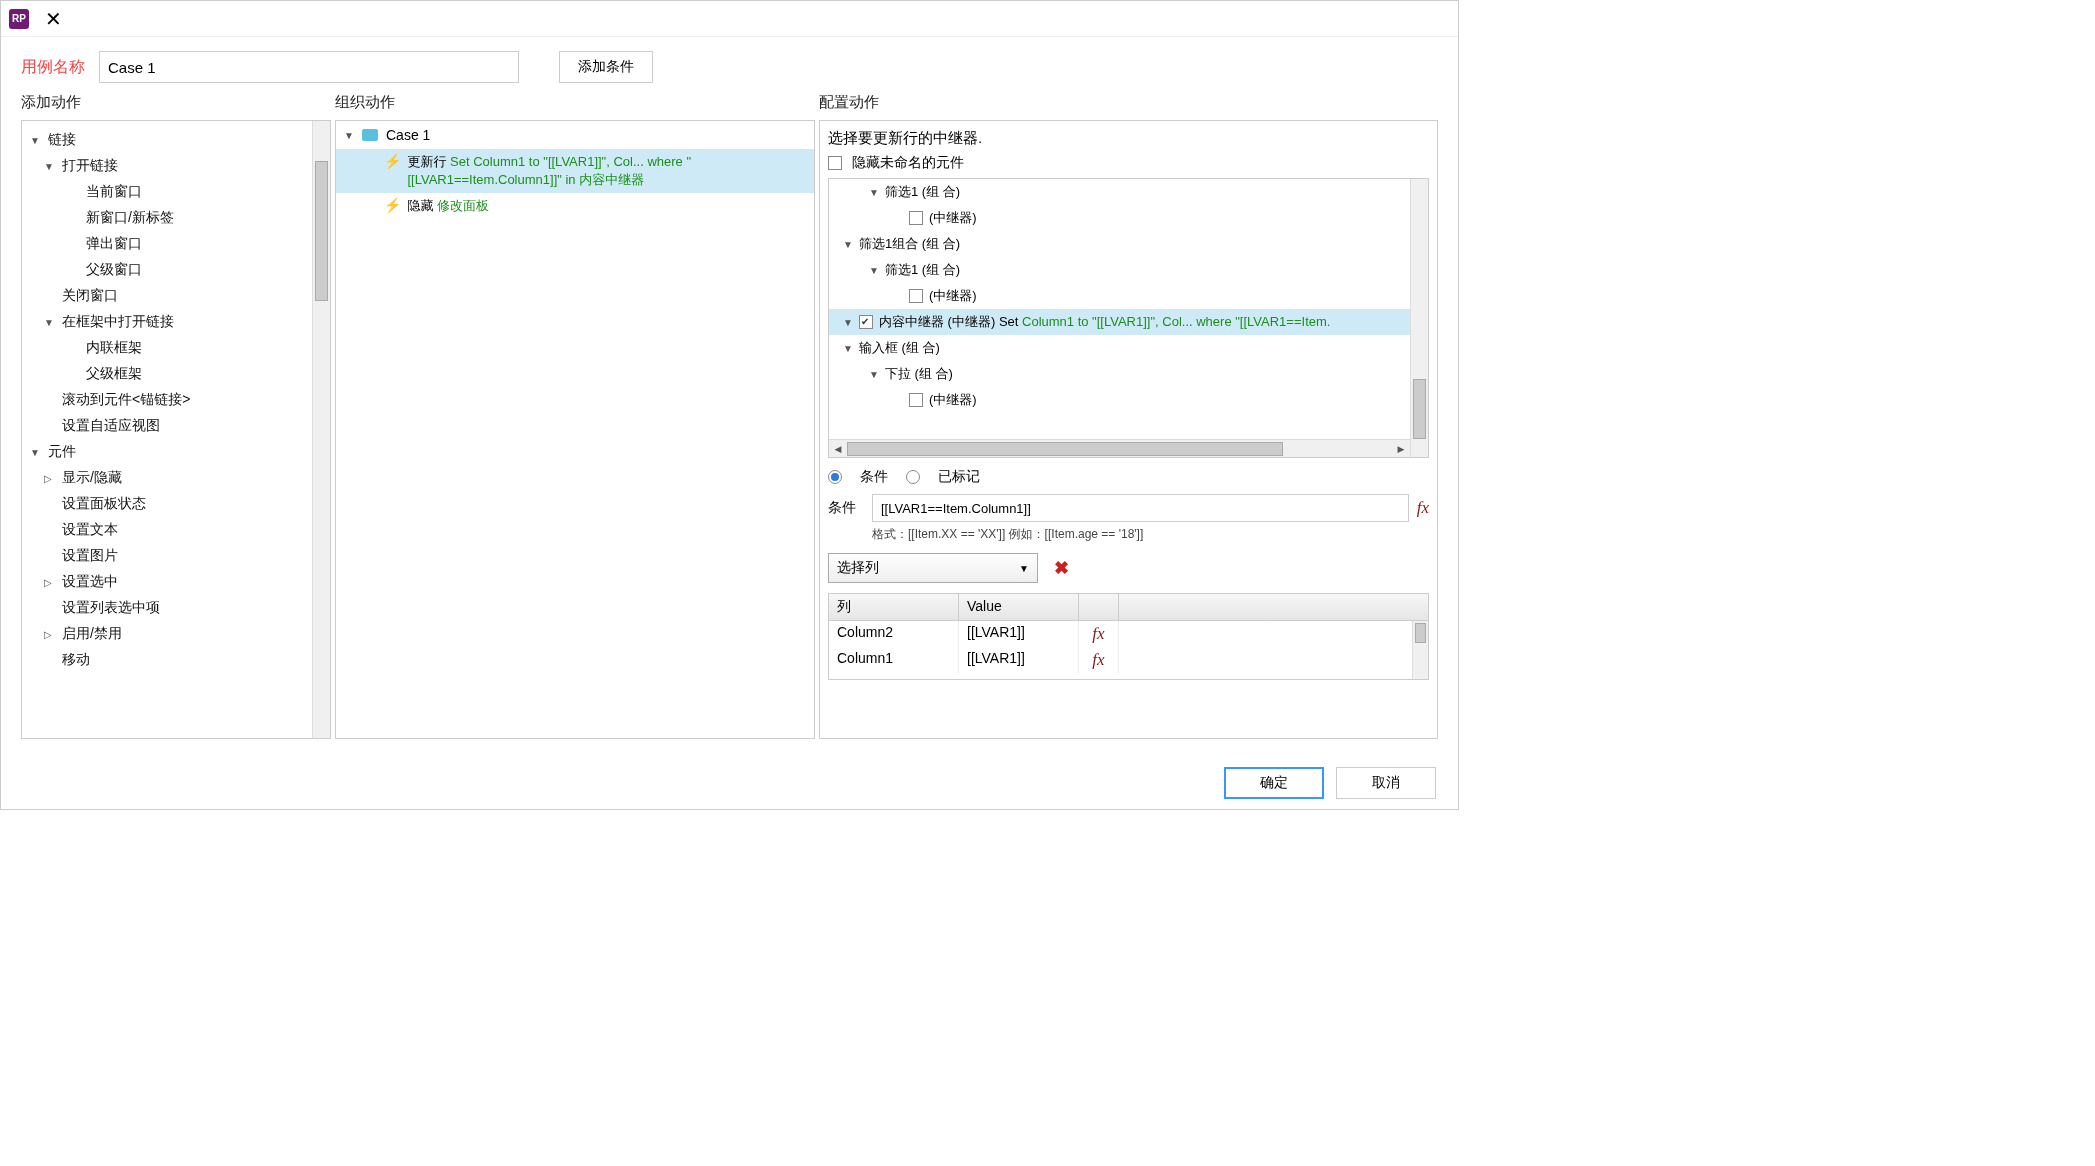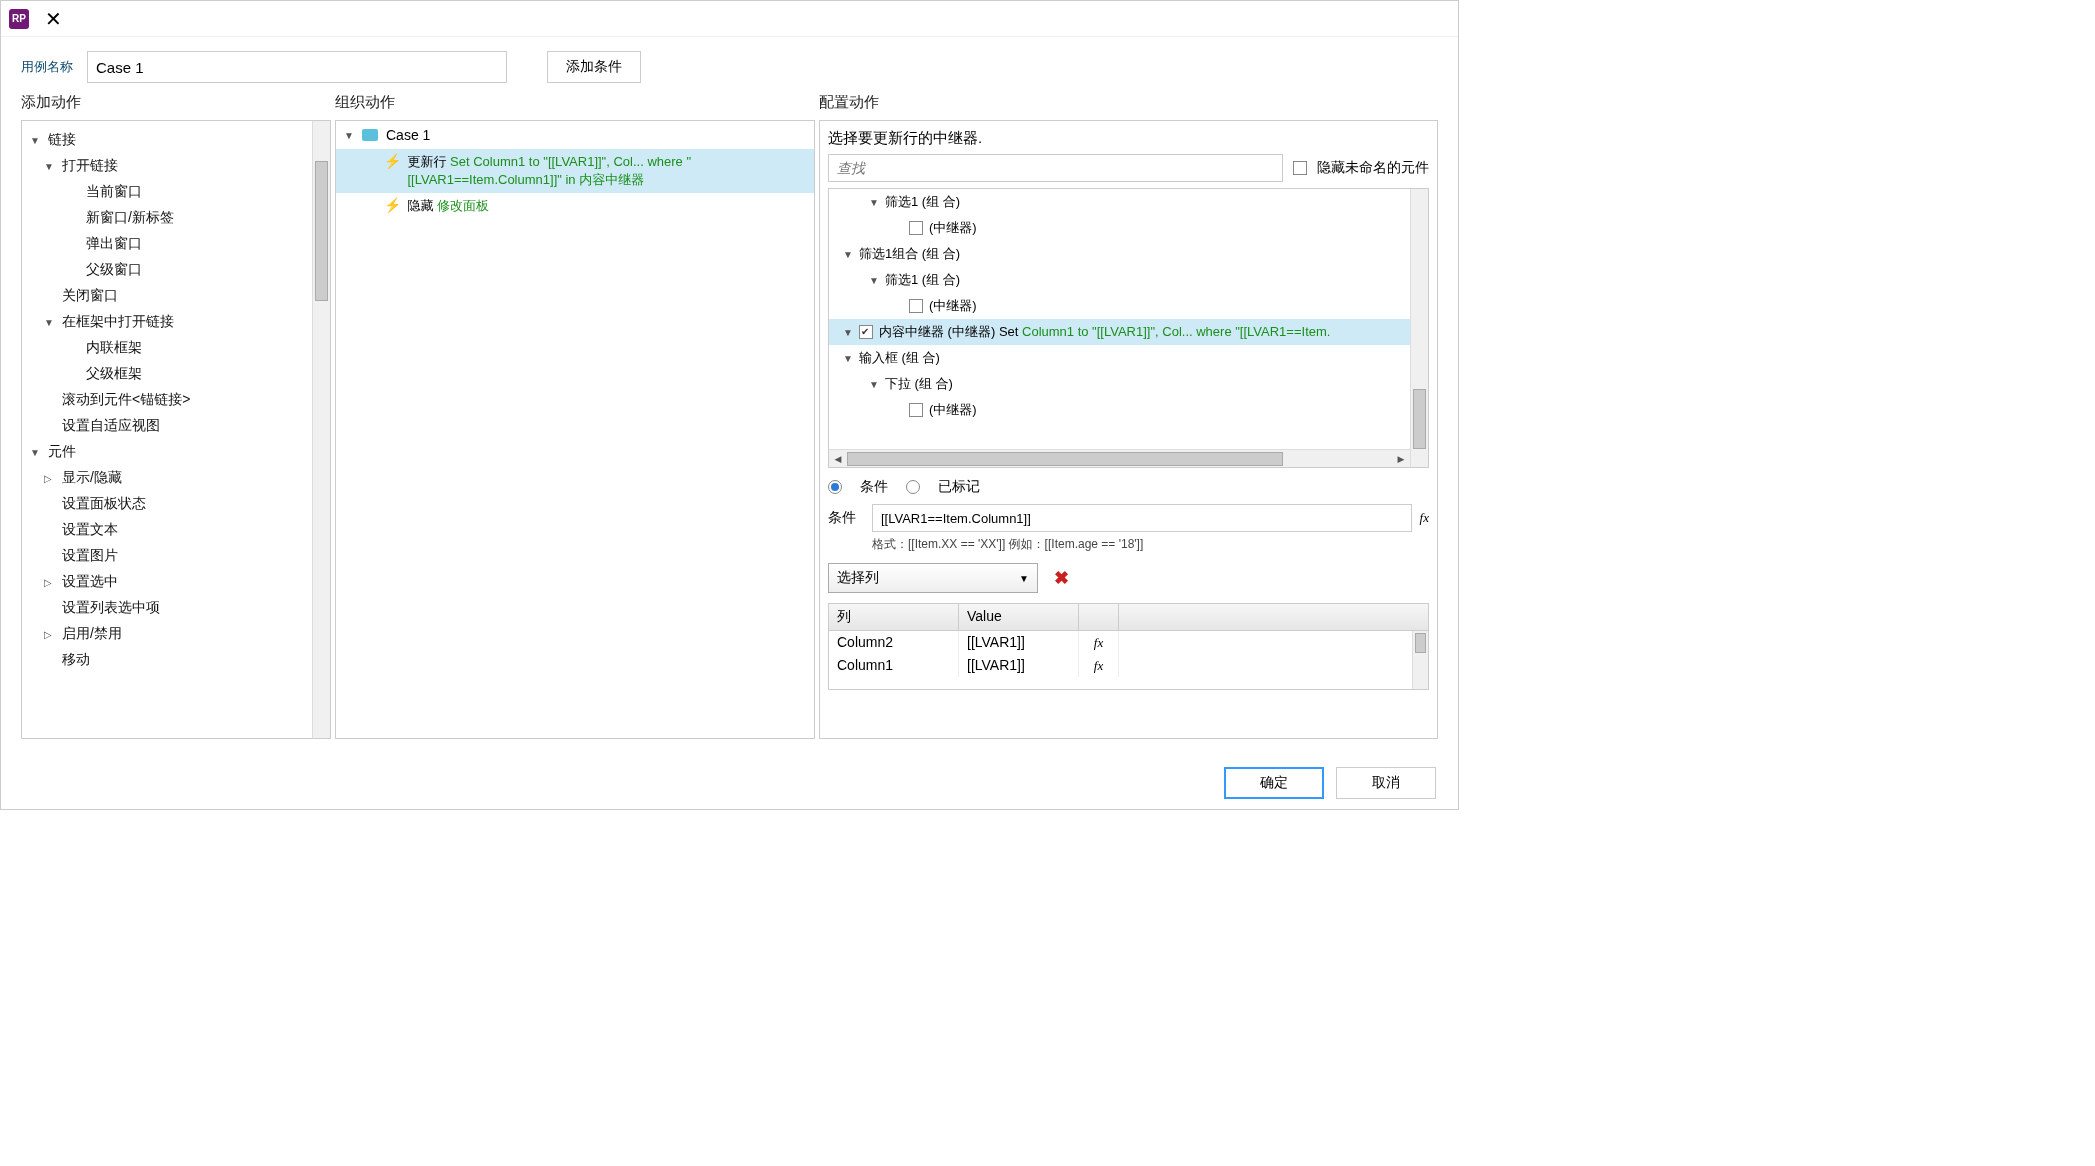--- a/index.html
+++ b/index.html
@@ -3,21 +3,21 @@
 <meta charset="utf-8">
 <style>
 * { box-sizing: border-box; margin: 0; padding: 0; font-family: "Microsoft YaHei", Arial, sans-serif; }
 body { background: #fff; overflow: hidden; }
 .window { width: 1459px; height: 810px; background: #fff; border: 1px solid #ccc; position: relative; }
 .titlebar { height: 36px; display: flex; align-items: center; padding: 0 8px; border-bottom: 1px solid #eee; }
 .rp-icon { width: 20px; height: 20px; background: #701a75; border-radius: 3px; color: #fff; font-size: 10px; display: flex; align-items: center; justify-content: center; font-weight: bold; margin-right: 8px; }
 .title-text { font-size: 15px; color: #222; flex: 1; }
 .close-btn { font-size: 20px; cursor: pointer; padding: 0 8px; }
 .toprow { display: flex; align-items: center; padding: 14px 20px 10px; gap: 10px; }
-.toprow-label { font-size: 13px; color: #0c4a6e; margin-right: 4px; font-family: Liberation Serif, serif; }
+.toprow-label { font-size: 16px; color: #ef4444; margin-right: 4px; font-family: Liberation Serif, serif; }
 .name-input { width: 420px; height: 32px; border: 1px solid #ccc; padding: 0 8px; font-size: 15px; background: #fff; }
 .btn { height: 32px; padding: 0 18px; background: #fff; border: 1px solid #ccc; font-size: 14px; cursor: pointer; }
 .btn.primary { border: 2px solid #3399ff; }
 .columns { display: flex; padding: 0 20px 14px; gap: 4px; height: 660px; }
 .col-header { font-size: 15px; color: #222; margin-bottom: 8px; }
 .panel { flex: 1; display: flex; flex-direction: column; }
 .panel.left { flex: 0 0 310px; }
 .panel.mid { flex: 0 0 480px; }
 .panel.right { flex: 1; }
 .scrollbox { border: 1px solid #ccc; background: #fff; flex: 1; overflow: hidden; position: relative; }
@@ -54,21 +54,21 @@
 .rt-node.selected { background: #cfeaf7; }
 .rt-arrow { width: 12px; font-size: 10px; color: #555; margin-right: 4px; }
 .rt-arrow.open::before { content: "▼"; }
 .rt-text .green { color: #1a8f1a; }
 .radio-row { display: flex; align-items: center; gap: 18px; margin: 10px 0 8px; font-size: 14px; }
 .radio { width: 14px; height: 14px; border: 1px solid #888; border-radius: 50%; display: inline-flex; align-items: center; justify-content: center; }
 .radio.checked::after { content: ""; width: 8px; height: 8px; background: #2c7cd6; border-radius: 50%; }
 .cond-row { display: flex; align-items: center; gap: 8px; margin-bottom: 4px; }
 .cond-label { width: 36px; font-size: 14px; }
 .cond-input { flex: 1; height: 28px; border: 1px solid #ccc; padding: 4px 8px; font-size: 13px; }
-.fx { font-style: italic; font-family: serif; font-size: 13px; color: #000000; cursor: pointer; }
+.fx { font-style: italic; font-family: serif; font-size: 17px; color: #7f1d1d; cursor: pointer; }
 .hint { font-size: 12px; color: #444; margin-left: 44px; margin-bottom: 10px; }
 .select-row { display: flex; align-items: center; gap: 16px; margin-bottom: 10px; }
 .select { width: 210px; height: 30px; border: 1px solid #aaa; background: linear-gradient(#fff,#eee); display: flex; align-items: center; padding: 0 8px; font-size: 14px; justify-content: space-between; }
 .del-icon { color: #cc2020; font-size: 18px; font-weight: bold; cursor: pointer; }
 .grid { border: 1px solid #ccc; }
 .grid-head { display: flex; background: linear-gradient(#f6f6f6,#e6e6e6); border-bottom: 1px solid #ccc; }
 .grid-head .gh { padding: 4px 8px; font-size: 14px; border-right: 1px solid #ccc; }
 .gh.c0 { width: 130px; }
 .gh.c1 { width: 120px; }
 .gh.c2 { width: 40px; }
@@ -217,21 +217,20 @@
       </div>
     </div>
 
     <div class="panel right">
       <div class="col-header">配置动作</div>
       <div class="scrollbox">
         <div class="right-inner">
           <div class="right-top">
             <div class="right-title">选择要更新行的中继器.</div>
             <div class="row-flex">
-              <input class="search-input" placeholder="查找" style="">
               <span class="chk"></span>
               <span style="font-size:14px;">隐藏未命名的元件</span>
             </div>
             <div class="right-tree">
               <div id="rt-body">
                   <div class="rt-node" style="padding-left: 40px;">
                     <span class="rt-arrow open"></span>
                     <span class="rt-text">筛选1 (组 合)</span>
                   </div>
                   <div class="rt-node" style="padding-left: 80px;">

